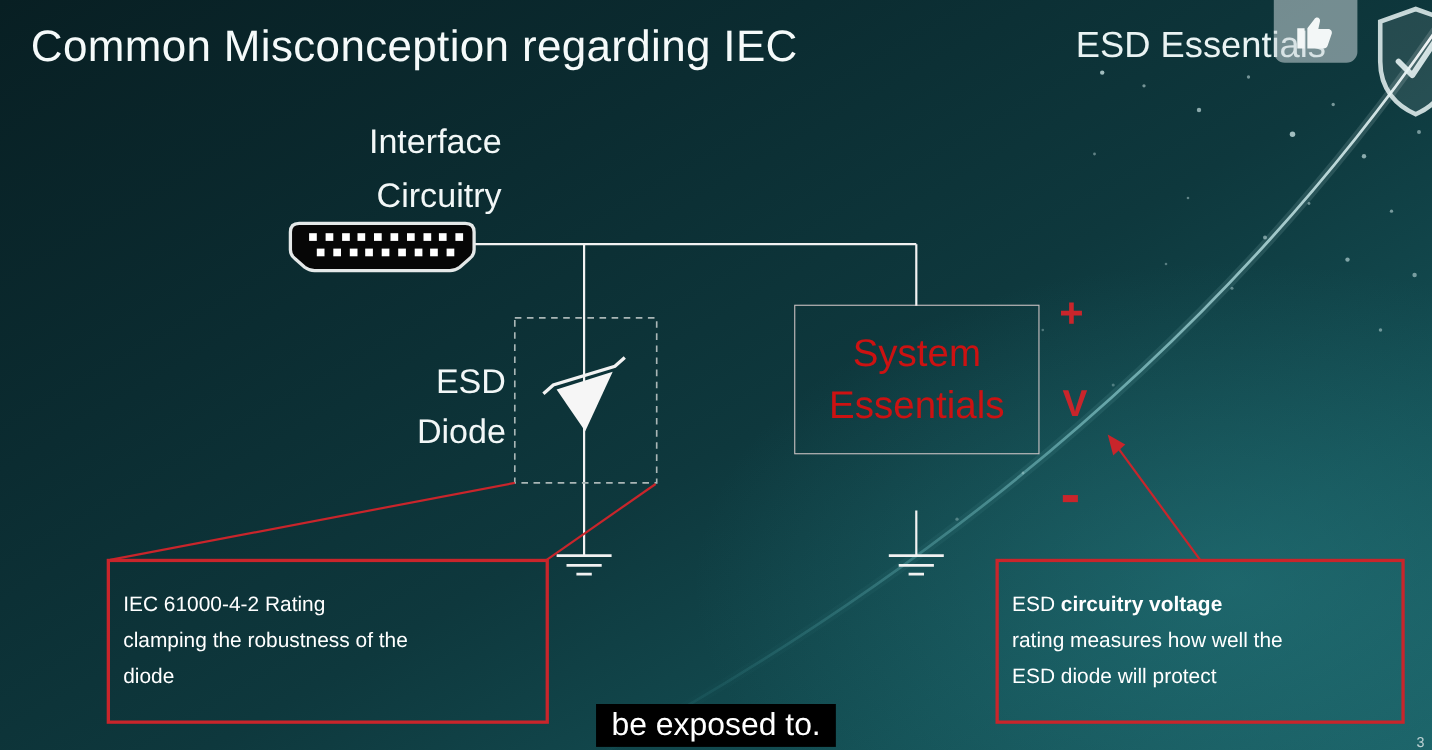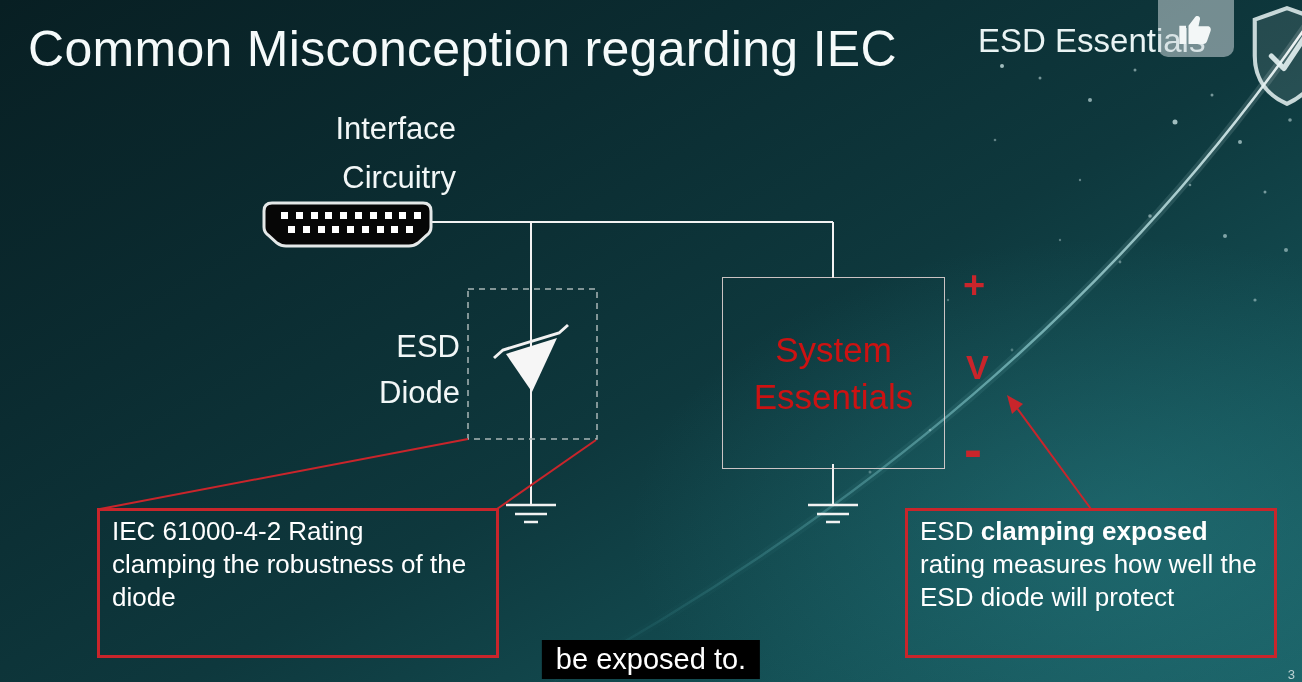--- a/index.html
+++ b/index.html
@@ -11,45 +11,45 @@
       linear-gradient(150deg,#081f23 0%,#0b2c31 30%,#0e383d 55%,#145055 80%,#1a5f64 100%);
   }
   svg.layer{position:absolute;left:0;top:0;}
   .wire{stroke:var(--wire,#f2f2f2);stroke-width:2;fill:none;}
   .wire-thick{stroke:var(--wire,#f2f2f2);stroke-width:3;fill:none;}
   .gnd{stroke:var(--wire,#f2f2f2);stroke-width:2.5;fill:none;}
   .red-line{stroke:var(--accent-red,#c9252b);stroke-width:2;fill:none;}
   .red-fill{fill:var(--accent-red,#c9252b);}
   .dashed-box{stroke:#a9b6b6;stroke-width:1.5;fill:none;stroke-dasharray:6 5;}
 
-  .title{position:absolute;left:28px;top:20px;font-size:50px;color:#f5fafa;letter-spacing:0.3px;}
+  .title{position:absolute;left:28px;top:20px;font-size:40px;color:#f5fafa;letter-spacing:0.3px;}
   .brand{position:absolute;left:978px;top:22px;font-size:33px;color:#e9f3f3;}
 
   .like-box{position:absolute;left:1158px;top:0;width:76px;height:57px;
     background:rgba(203,214,216,0.55);border-radius:0 0 10px 10px;
     display:flex;align-items:center;justify-content:center;}
   .shield-box{position:absolute;left:1244px;top:4px;width:86px;height:104px;}
 
   .connector-label{position:absolute;left:256px;top:104px;width:200px;text-align:right;
     font-size:31px;line-height:49px;color:#f2f7f7;}
   .diode-label{position:absolute;left:345px;top:324px;width:115px;text-align:right;
     font-size:31px;line-height:46px;color:#f2f7f7;}
 
-  .system-box{position:absolute;left:722px;top:277px;width:223px;height:192px;box-sizing:border-box;
+  .system-box{position:absolute;left:722px;top:277px;width:223px;height:136px;box-sizing:border-box;
     border:1px solid rgba(236,219,219,0.85);
     display:flex;flex-direction:column;align-items:center;justify-content:center;
     font-size:35px;line-height:47px;color:var(--system-text-red,#cc1212);}
 
   .vmark{position:absolute;color:var(--accent-red,#c9252b);font-weight:bold;}
   .v-plus{left:963px;top:264px;font-size:38px;}
   .v-label{left:966px;top:348px;font-size:34px;}
   .v-minus{left:964px;top:418px;font-size:54px;}
 
   .callout{position:absolute;border:3px solid var(--accent-red,#c9252b);
-    color:#fff;font-size:26px;line-height:33px;padding:4px 12px;box-sizing:border-box;}
+    color:#fff;font-size:19px;line-height:33px;padding:22px 12px;box-sizing:border-box;}
   .callout-left{left:97px;top:508px;width:402px;height:150px;}
   .callout-right{left:905px;top:508px;width:372px;height:150px;}
 
   .caption{position:absolute;left:50%;top:640px;transform:translateX(-50%);
     background:#000;color:#fff;font-size:29px;padding:3px 14px;white-space:nowrap;}
 
   .pagenum{position:absolute;right:7px;bottom:0;font-size:13px;color:rgba(255,255,255,0.7);}
 </style>
 </head>
 <body>
@@ -186,21 +186,21 @@
   <div class="vmark v-label">V</div>
   <div class="vmark v-minus">-</div>
 
   <div class="callout callout-left">
     <div>IEC 61000-4-2 Rating</div>
     <div>clamping the robustness of the</div>
     <div>diode</div>
   </div>
 
   <div class="callout callout-right">
-    <div><span>ESD </span><b>clamping exposed</b></div>
+    <div><span>ESD </span><b>circuitry voltage</b></div>
     <div>rating measures how well the</div>
     <div>ESD diode will protect</div>
   </div>
 
   <div class="caption">be exposed to.</div>
   <div class="pagenum">3</div>
 
 </div>
 
 </body></html>

